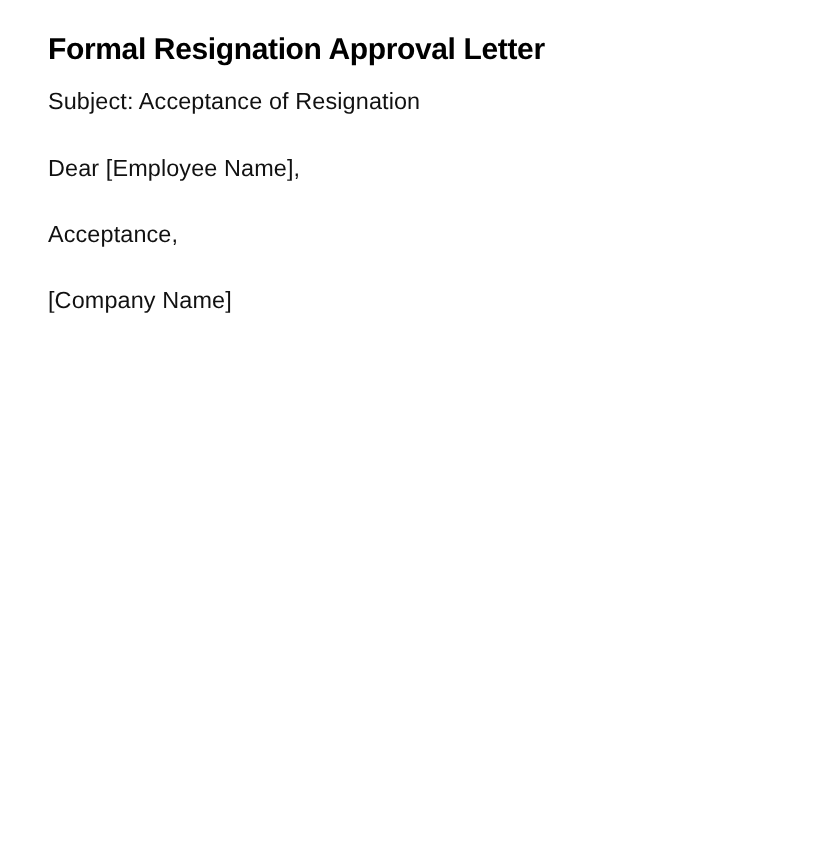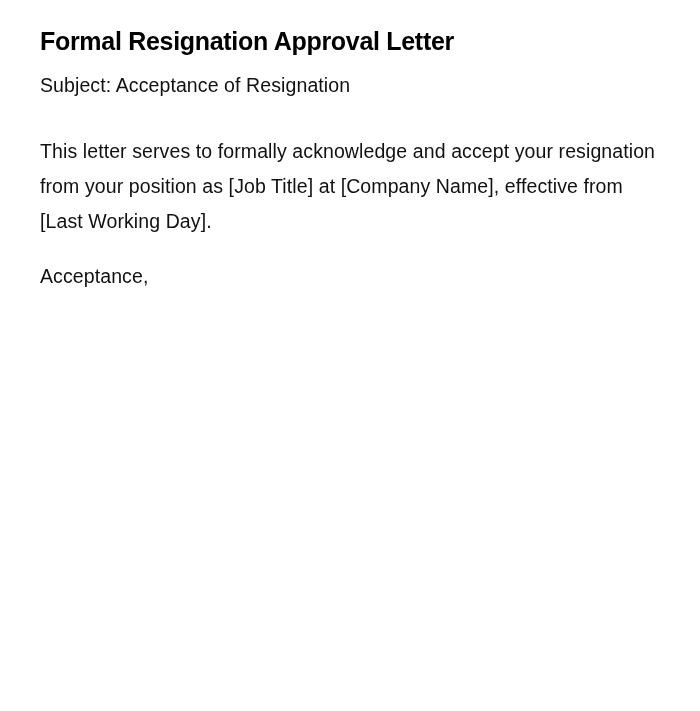--- a/index.html
+++ b/index.html
@@ -29,23 +29,24 @@
       letter-spacing: -0.3px;
       color: #000000;
     }
     .para {
       font-size: 19.5px;
       line-height: 35px;
       margin: 0 0 20px 0;
       color: #111111;
       letter-spacing: 0.1px;
     }
-    .subject { margin-bottom: 31px; }
+    .subject { margin-bottom: 21px; }
   </style>
 </head>
 <body>
 
 <div class="page">
   <h1 class="title">Formal Resignation Approval Letter</h1>
   <p class="para subject">Subject: Acceptance of Resignation</p>
-  <p class="para">This letter serves to formally acknowledge and accept your resignation from your position as [Job Title] at [Company Name], effective from [Last Working Day].</p>
+  <p class="para">Dear [Employee Name],</p>
   <p class="para">Acceptance,</p>
+  <p class="para">[Company Name]</p>
 </div>
 
 </body></html>

